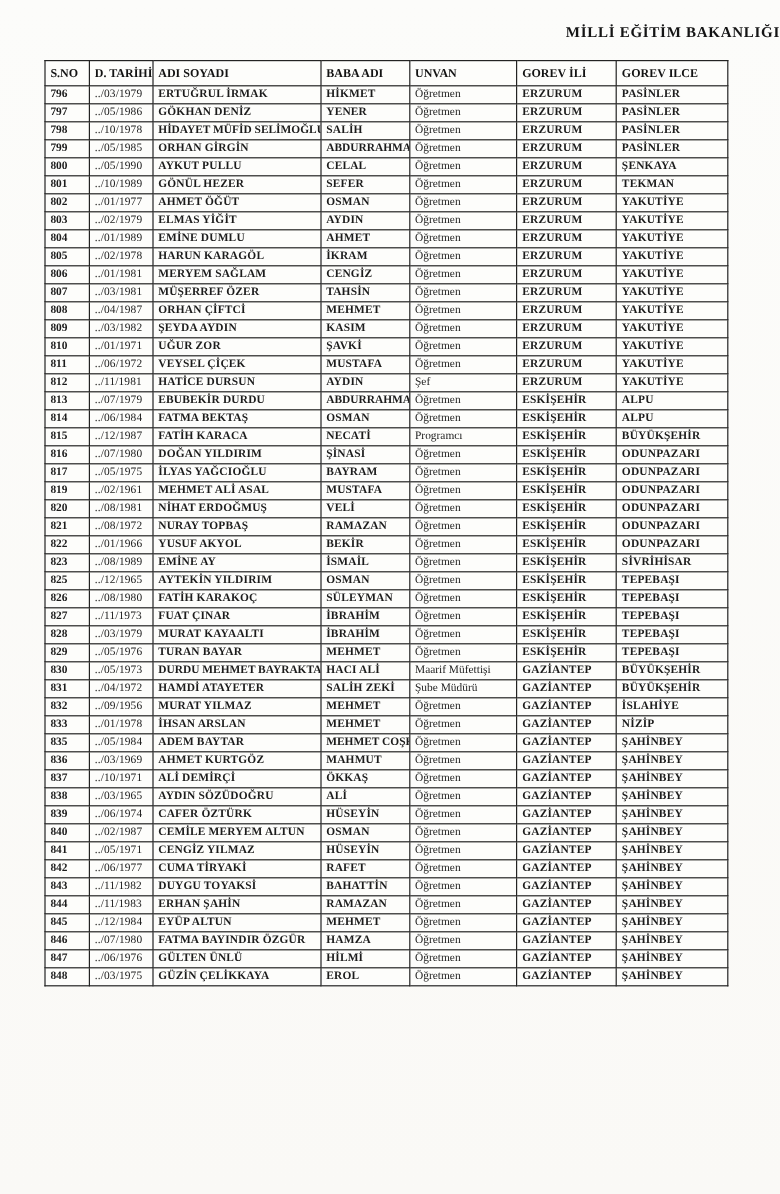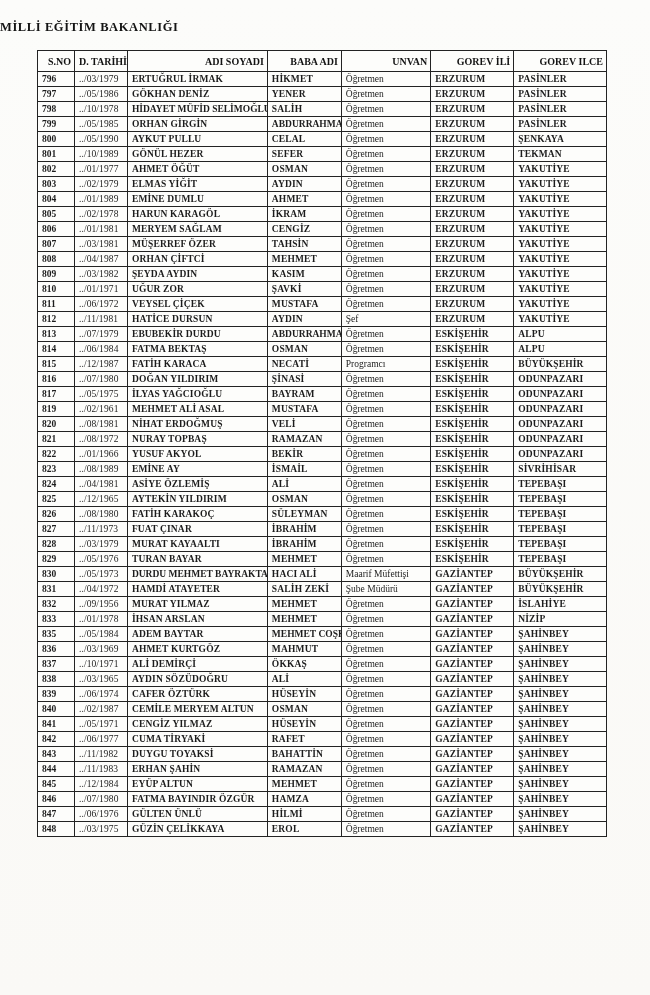--- a/index.html
+++ b/index.html
@@ -11,21 +11,21 @@
     overflow:hidden;
   }
   .page{
     position:relative;
     width:650px;height:995px;
     background:linear-gradient(180deg,#fcfcfa 0%,#faf9f6 100%);
   }
   .page-title{
     position:absolute;
     top:20px;left:0;width:100%;
-    text-align:left;
+    text-align:right;
     font-weight:bold;
     font-size:12.5px;
     letter-spacing:0.6px;
     color:#141414;
   }
   table.personnel{
     position:absolute;
     top:50px;left:37px;
     width:570px;
     border-collapse:collapse;
@@ -36,21 +36,21 @@
   table.personnel td{
     border:1.6px solid #232323;
     overflow:hidden;
     white-space:nowrap;
     vertical-align:middle;
     box-sizing:border-box;
   }
   table.personnel th{
     font-size:10px;
     font-weight:bold;
-    text-align:right;
+    text-align:left;
     padding:3px 3px 3px 4px;
     height:21px;
     color:#131313;
   }
   table.personnel td{
     font-size:9.5px;
     padding:0 3px 0 4px;
     height:15px;
     color:#1c1c1c;
   }
@@ -330,29 +330,20 @@
         <tr>
           <td class="col0">823</td>
           <td class="col1">../08/1989</td>
           <td class="col2">EMİNE AY</td>
           <td class="col3">İSMAİL</td>
           <td class="col4">Öğretmen</td>
           <td class="col5">ESKİŞEHİR</td>
           <td class="col6">SİVRİHİSAR</td>
         </tr>
         <tr>
-          <td class="col0">824</td>
-          <td class="col1">../04/1981</td>
-          <td class="col2">ASİYE ÖZLEMİŞ</td>
-          <td class="col3">ALİ</td>
-          <td class="col4">Öğretmen</td>
-          <td class="col5">ESKİŞEHİR</td>
-          <td class="col6">TEPEBAŞI</td>
-        </tr>
-        <tr>
           <td class="col0">825</td>
           <td class="col1">../12/1965</td>
           <td class="col2">AYTEKİN YILDIRIM</td>
           <td class="col3">OSMAN</td>
           <td class="col4">Öğretmen</td>
           <td class="col5">ESKİŞEHİR</td>
           <td class="col6">TEPEBAŞI</td>
         </tr>
         <tr>
           <td class="col0">826</td>

